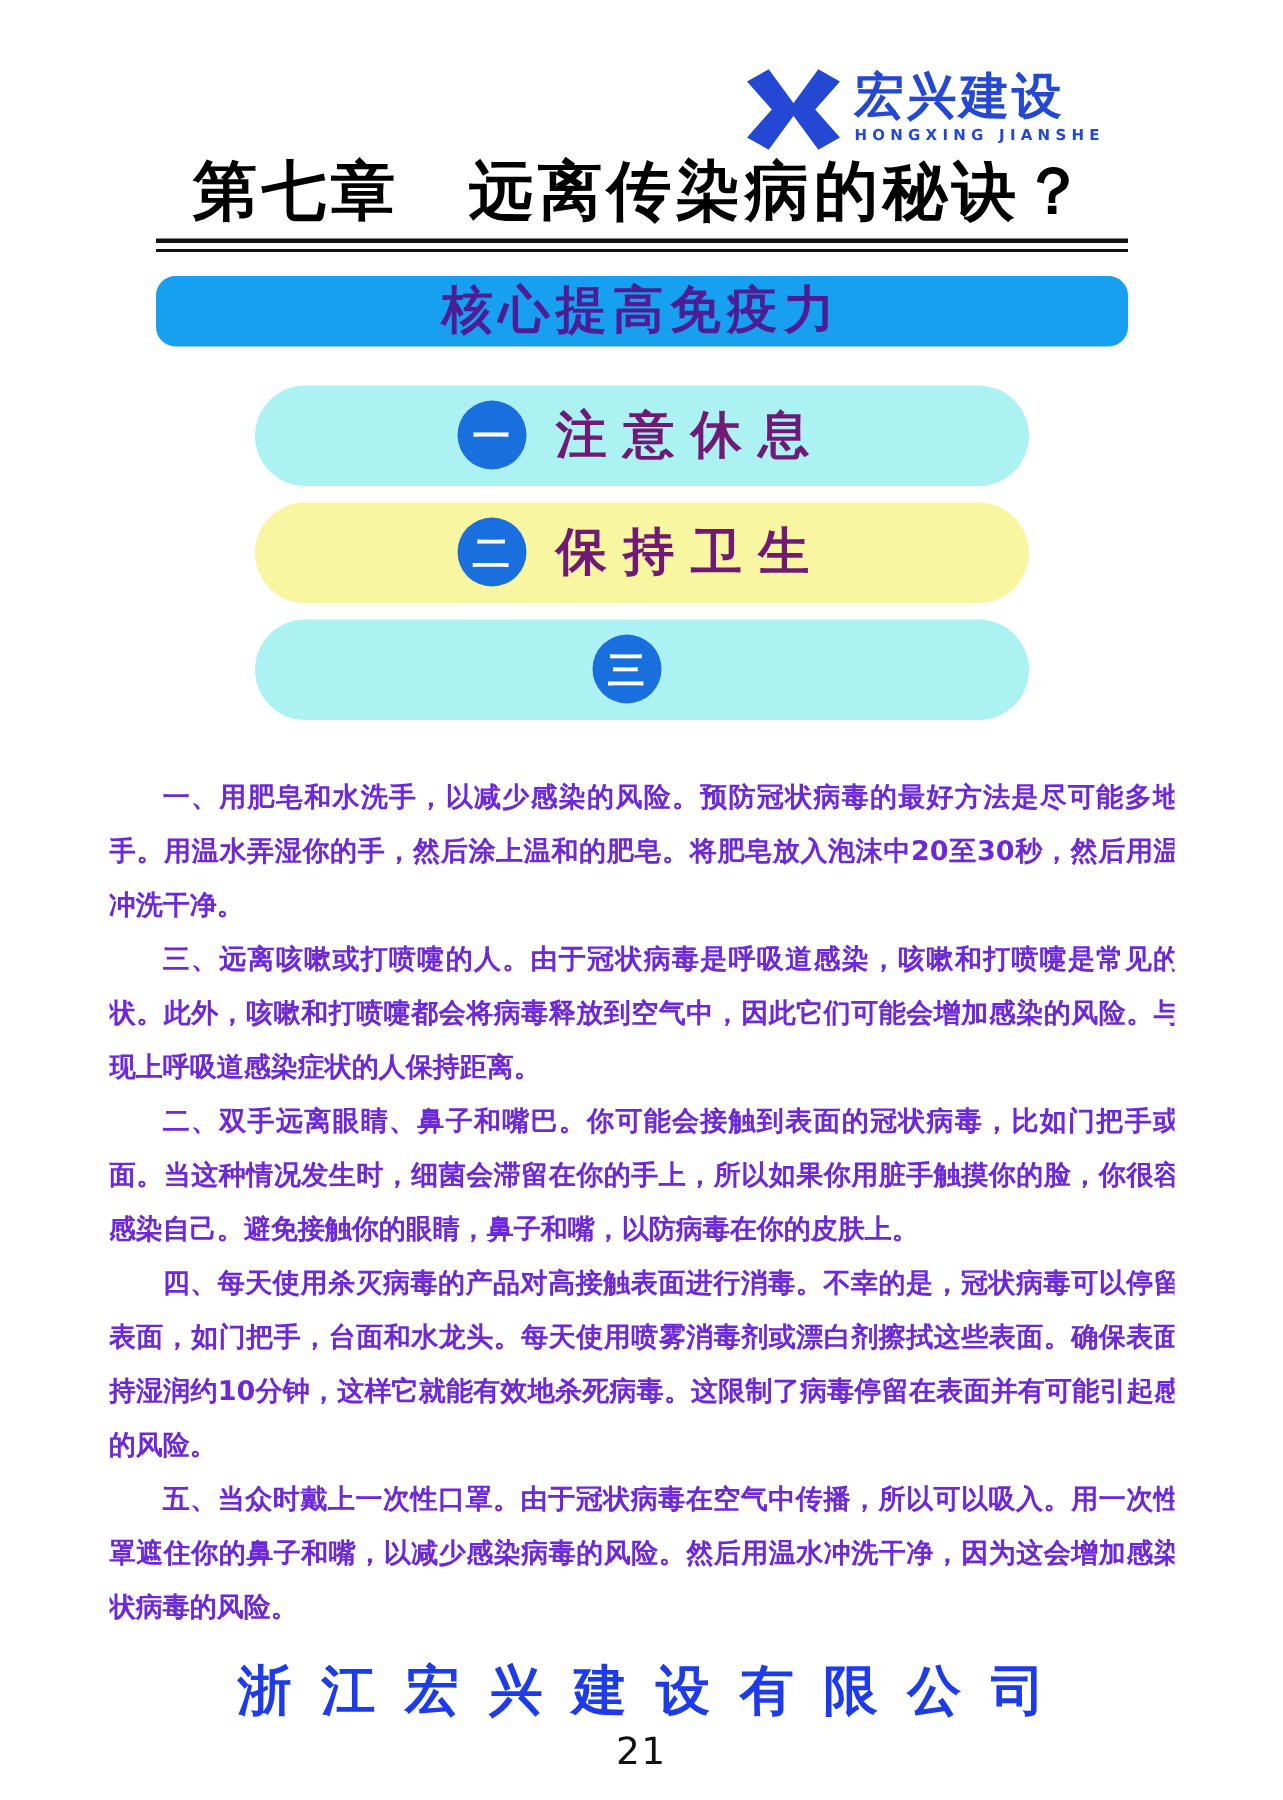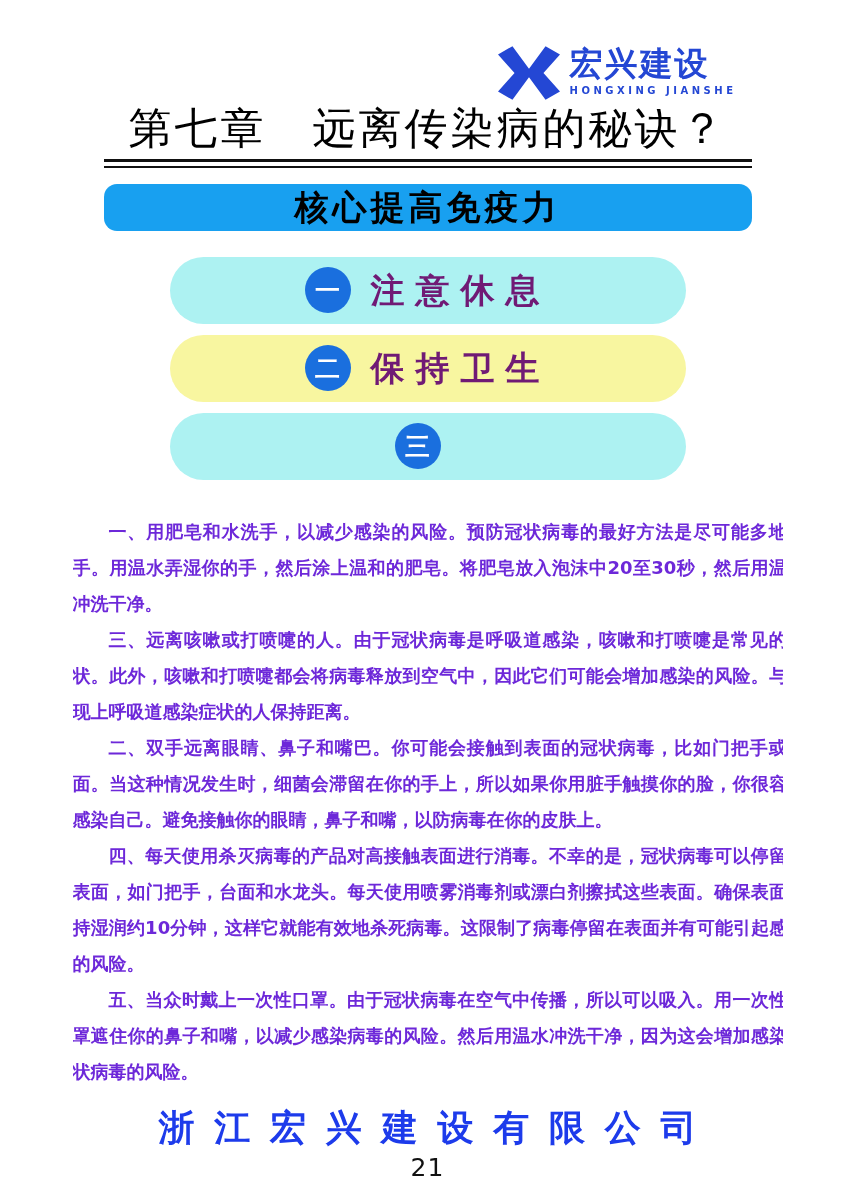--- a/index.html
+++ b/index.html
@@ -37,21 +37,21 @@
     color: #2447d4;
     letter-spacing: 3.5px;
     margin-top: 3px;
   }
 
   
   .chapter-title {
     margin-top: 2px;
     text-align: center;
     font-size: 43px;
-    font-weight: normal;
+    font-weight: bold;
     color: #000000;
     letter-spacing: 3px;
     line-height: 1.25;
     white-space: pre;
   }
   .title-rule {
     width: 648px;
     margin: 3px auto 0 auto;
     height: 9px;
     border-top: 3px solid #111111;
@@ -63,21 +63,21 @@
     width: 648px;
     height: 47px;
     margin: 16px auto 0 auto;
     background: #18a0f0;
     border-radius: 13px;
     display: flex;
     align-items: center;
     justify-content: center;
   }
   .banner-text {
-    color: #000000;
+    color: #4c1d95;
     font-size: 34px;
     font-weight: bold;
     letter-spacing: 4px;
     line-height: 1;
   }
 
   
   .pills { width: 516px; margin: 26px auto 0 auto; }
   .pill {
     height: 67px;

